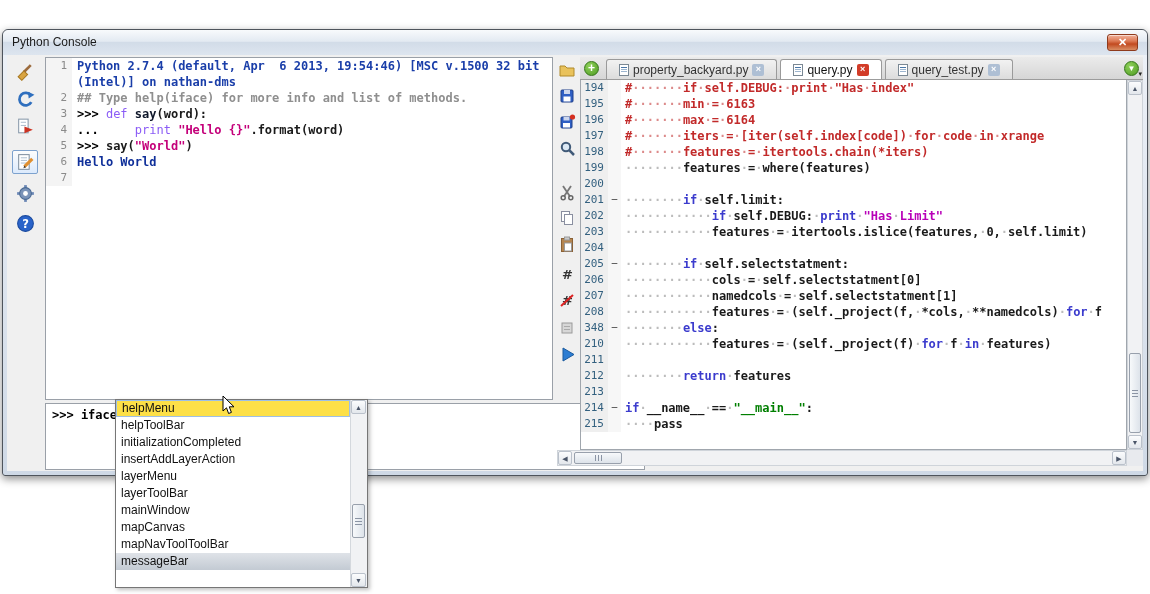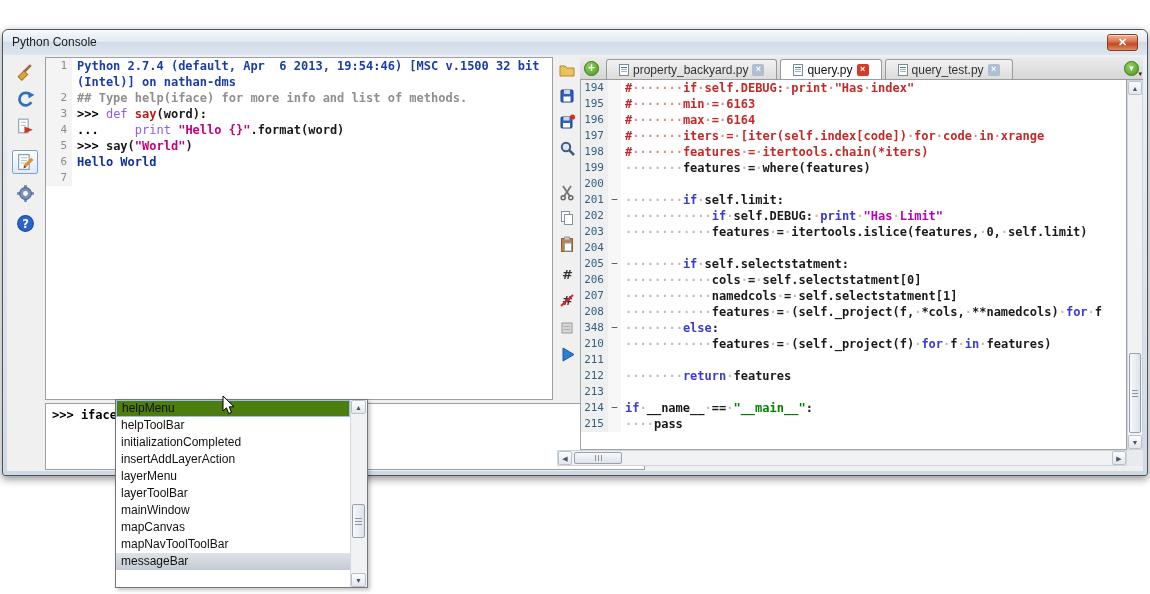--- a/index.html
+++ b/index.html
@@ -35,21 +35,21 @@
   .cline{display:flex;align-items:flex-start;}
   .cnum{flex:0 0 26px;background:#f4f4f4;color:#8a8a8a;text-align:right;padding-right:5px;
     font-size:11px;line-height:16px;font-family:"DejaVu Sans Mono",monospace;align-self:stretch;}
   .ctext{flex:1;font-family:"DejaVu Sans Mono",monospace;font-size:12px;line-height:16px;
     font-weight:700;white-space:pre-wrap;word-wrap:break-word;padding-left:5px;}
   .cinput{font-family:"DejaVu Sans Mono",monospace;font-size:12px;font-weight:700;
     padding:4px 0 0 6px;color:#000;}
 
   
   .t-banner{color:#1a3ea9}.t-cmt2{color:#8f8f8f}.t-prompt{color:#000}
-  .t-kwc{color:#8b5cf6;font-weight:normal}.t-fnc{color:#b91c1c}.t-strc{color:#c4007a}
+  .t-kwc{color:#8b5cf6;font-weight:normal}.t-fnc{color:#0f172a}.t-strc{color:#c4007a}
   .t-outp{color:#10309a}
 
   
   .editor{position:absolute;left:550px;top:2px;width:586px;height:409px;}
   .etoolbar{position:absolute;left:0;top:0;width:23px;height:100%;}
   .ebtn{position:absolute;left:1px;width:21px;height:21px;}
   .tabbar{position:absolute;left:23px;right:0;top:0;height:23px;
     background:linear-gradient(#ebebeb,#d6d6d6);border-bottom:1px solid #9c9c9c;}
   .plusbtn{position:absolute;left:4px;top:4px;width:15px;height:15px;border-radius:50%;
     background:radial-gradient(circle at 35% 30%,#8ed05a,#4f9c22);border:1px solid #35761a;
@@ -102,21 +102,21 @@
     background:linear-gradient(#f7f9fb,#dde3ea);}
   .hthumb::after{content:"";position:absolute;top:2px;bottom:2px;left:50%;width:7px;margin-left:-3px;
     background:repeating-linear-gradient(90deg,#8a94a4 0 1px,transparent 1px 3px);}
 
   
   .popup{position:absolute;left:115px;top:399px;width:253px;height:189px;background:#fff;
     border:1px solid #767676;box-shadow:2px 2px 4px rgba(0,0,0,.25);z-index:50;}
   .plist{position:absolute;left:0;top:0;right:17px;bottom:0;overflow:hidden;}
   .pitem{height:17px;line-height:17px;font-size:12px;color:#111;padding-left:5px;
     white-space:nowrap;}
-  .pitem.selected{background:#4d7c0f;border:1px solid #9ebfe4;line-height:15px;}
+  .pitem.selected{background:#fde047;border:1px solid #9ebfe4;line-height:15px;}
   .pitem.hover{background:linear-gradient(#dfe3e8,#c3cad3);}
   .pscroll{position:absolute;right:0;top:0;width:17px;bottom:0;background:#f1f2f4;
     border-left:1px solid #d4d8dd;}
 
   .cursor{position:absolute;left:222px;top:396px;z-index:60;}
 </style>
 </head>
 <body>
 
 <div class="window">

